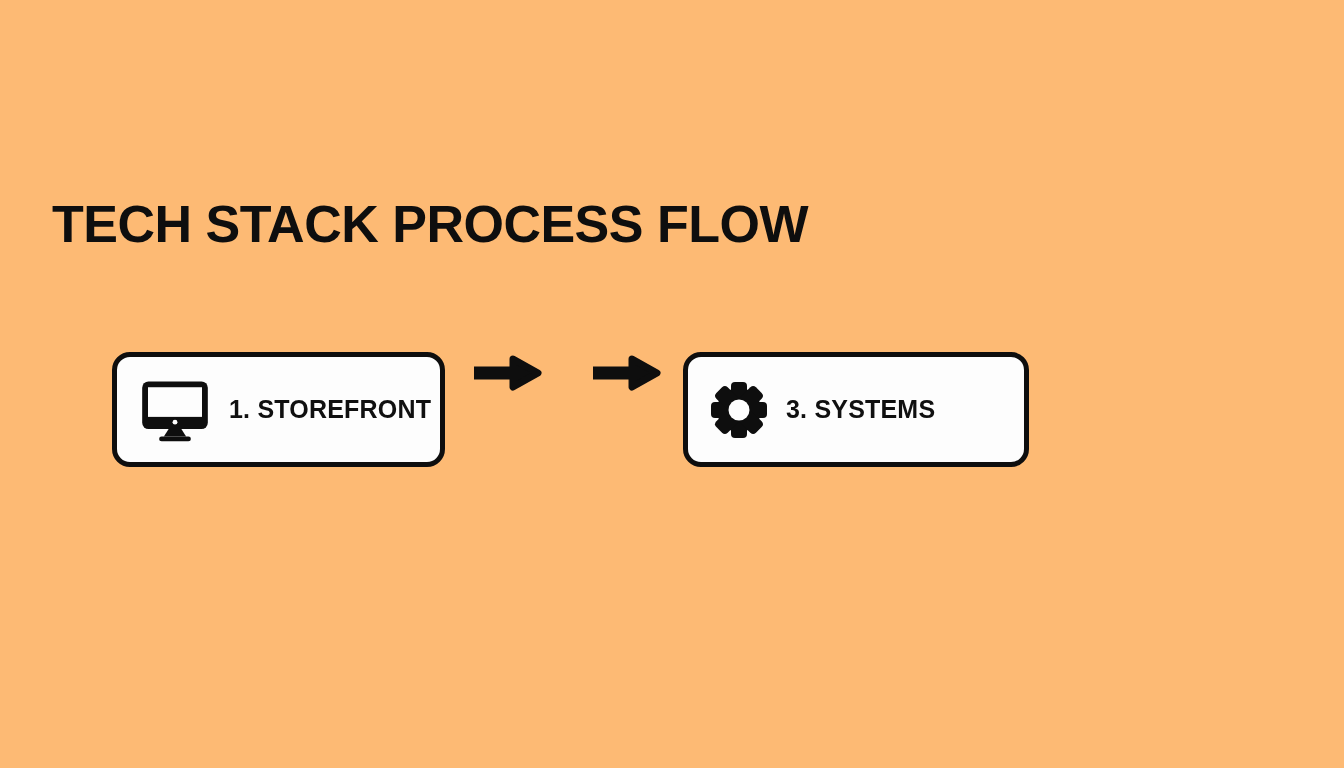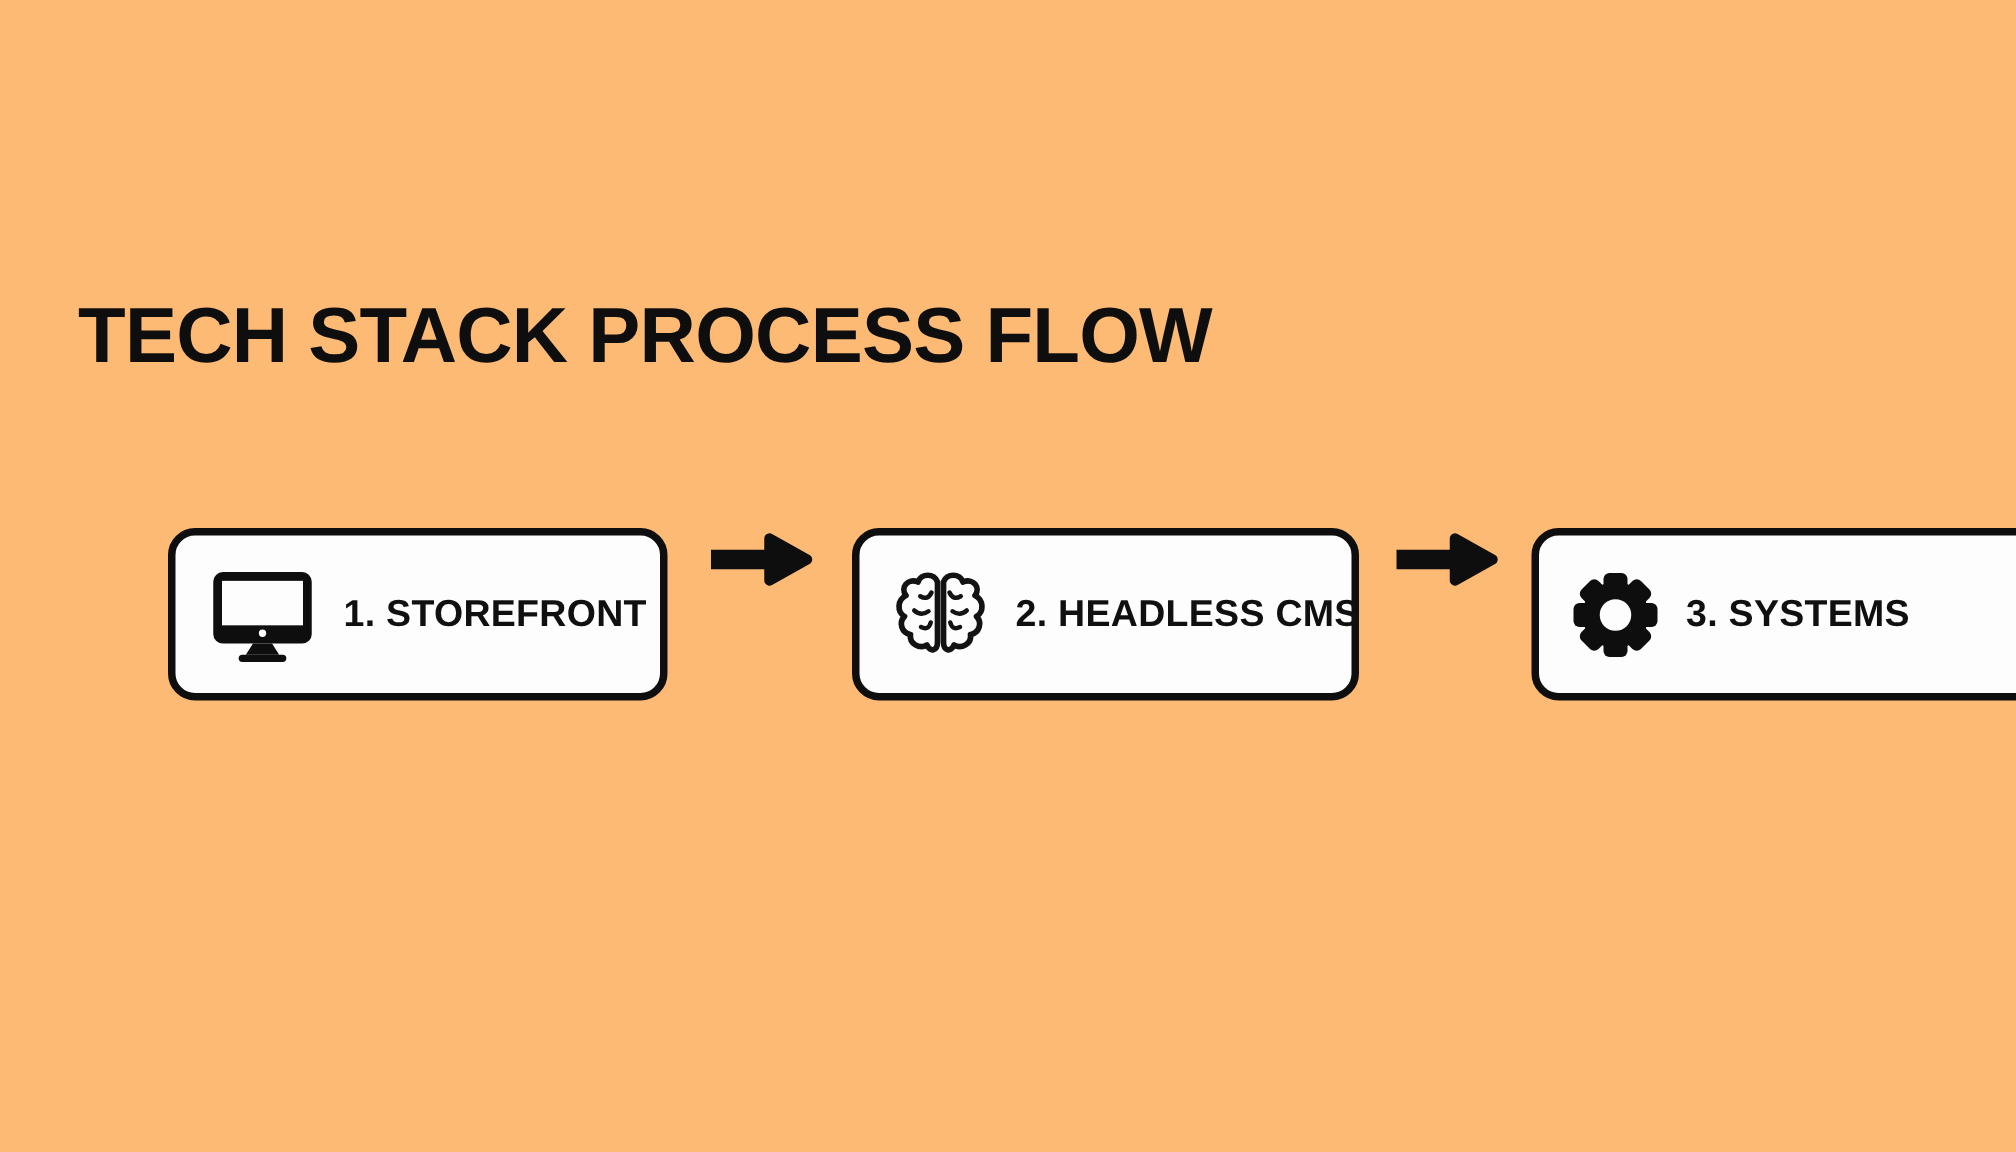--- a/index.html
+++ b/index.html
@@ -94,39 +94,20 @@
 
     <div class="connector connector-1">
       <span>
         <svg width="76" height="42" viewBox="0 0 76 42" aria-hidden="true">
           <path d="M5 21 H47" stroke="#0e0e0e" stroke-width="13"></path>
           <path d="M44 7 L69 21 L44 35 Z" fill="#0e0e0e" stroke="#0e0e0e" stroke-width="7" stroke-linejoin="round"></path>
         </svg>
       </span>
     </div>
 
-    <div class="flow-step step-2">
-      <span class="icon-wrap">
-        <svg width="64" height="64" viewBox="0 0 64 64" aria-hidden="true">
-          <g fill="#fdfdfd" stroke="#131313" stroke-width="3.8" stroke-linejoin="round" stroke-linecap="round">
-            <path d="M30 10 C28 4 19 4 17 10 C10 7 5 14 9 19 C3 22 3 30 8 33 C4 37 6 44 12 45 C11 51 18 55 23 52 C25 57 30 56 30 50 L30 10 Z"></path>
-            <path d="M30 10 C28 4 19 4 17 10 C10 7 5 14 9 19 C3 22 3 30 8 33 C4 37 6 44 12 45 C11 51 18 55 23 52 C25 57 30 56 30 50 L30 10 Z" transform="translate(64,0) scale(-1,1)"></path>
-          </g>
-          <g fill="none" stroke="#131313" stroke-width="3" stroke-linecap="round">
-            <path d="M18.5 19.5 q5 3 7.5 -2.5"></path>
-            <path d="M14.5 29 q4.5 4 9.5 0.5"></path>
-            <path d="M19 40 q5 2.5 6.5 -3"></path>
-            <path d="M45.5 19.5 q-5 3 -7.5 -2.5"></path>
-            <path d="M49.5 29 q-4.5 4 -9.5 0.5"></path>
-            <path d="M45 40 q-5 2.5 -6.5 -3"></path>
-          </g>
-        </svg>
-      </span>
-      <span class="step-label">2. HEADLESS CMS</span>
-    </div>
 
     <div class="connector connector-2">
       <span>
         <svg width="76" height="42" viewBox="0 0 76 42" aria-hidden="true">
           <path d="M5 21 H47" stroke="#0e0e0e" stroke-width="13"></path>
           <path d="M44 7 L69 21 L44 35 Z" fill="#0e0e0e" stroke="#0e0e0e" stroke-width="7" stroke-linejoin="round"></path>
         </svg>
       </span>
     </div>
 

